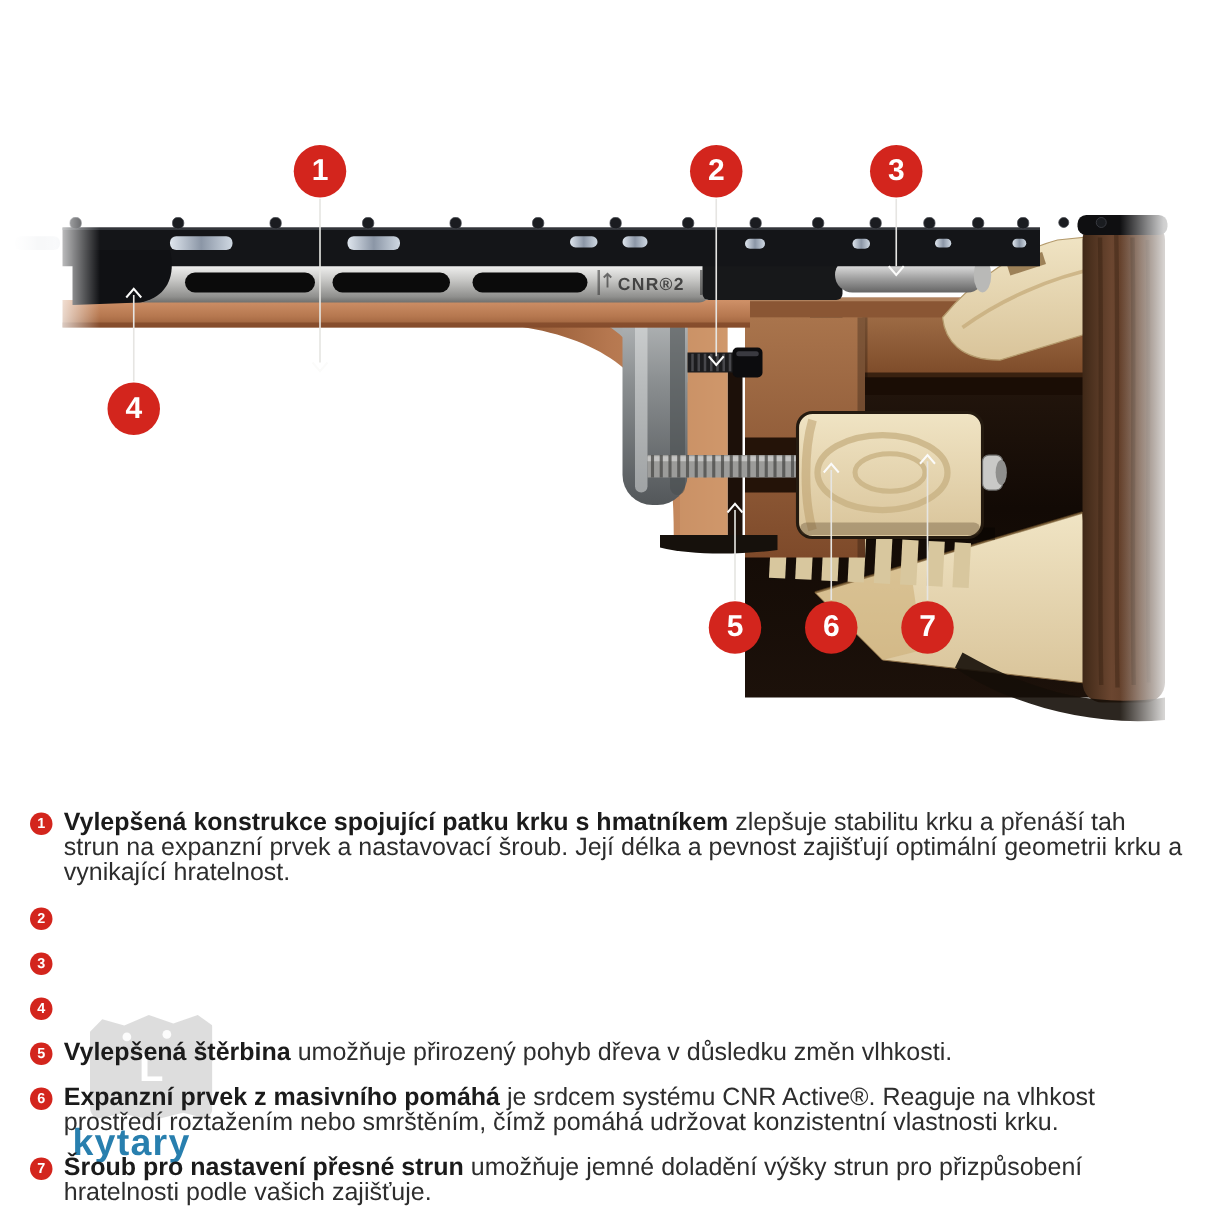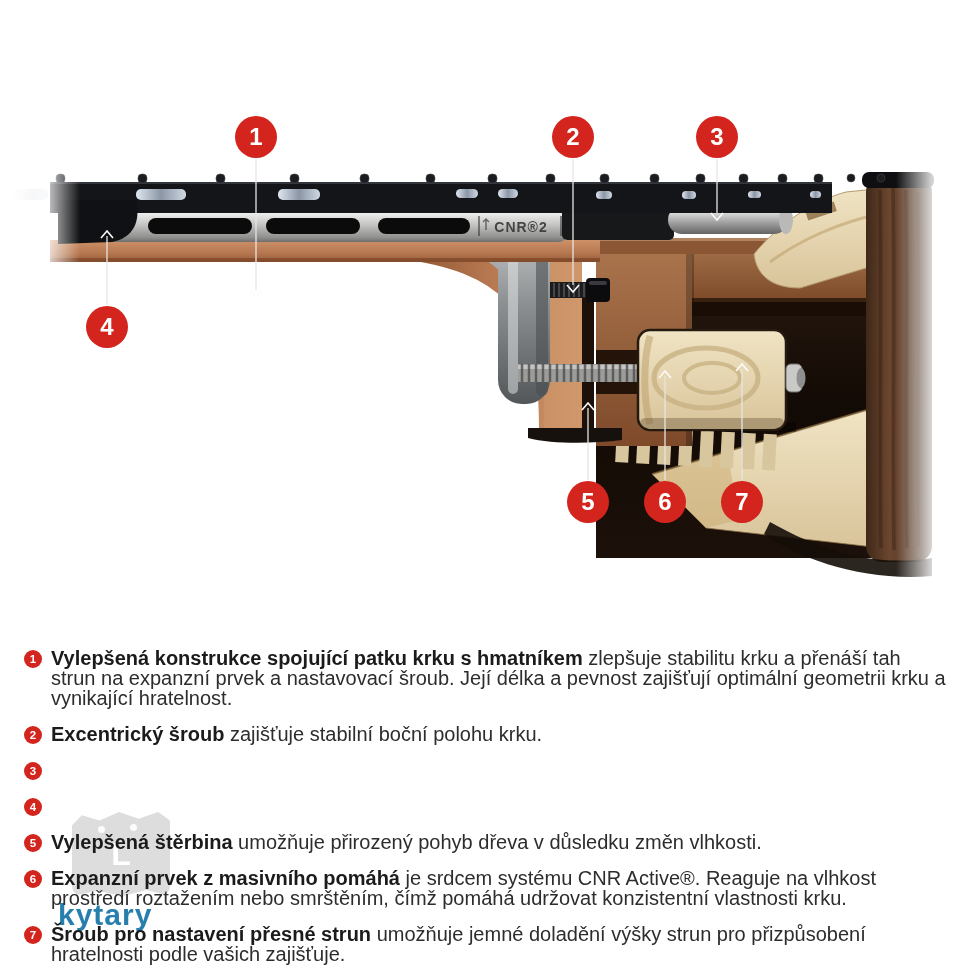--- a/index.html
+++ b/index.html
@@ -317,21 +317,20 @@
     <div class="wm-text">kytary</div>
   </div>
 
   <div class="legend">
     <div class="legend-item">
       <span class="num-sm">1</span>
       <p><b>Vylepšená konstrukce spojující patku krku s hmatníkem</b><span> zlepšuje stabilitu krku a přenáší tah strun na expanzní prvek a nastavovací šroub. Její délka a pevnost zajišťují optimální geometrii krku a vynikající hratelnost.</span></p>
     </div>
     <div class="legend-item">
       <span class="num-sm">2</span>
-      <p><b>Excentrický šroub</b><span> zajišťuje stabilní boční polohu krku.</span></p>
     </div>
     <div class="legend-item">
       <span class="num-sm">3</span>
     </div>
     <div class="legend-item">
       <span class="num-sm">4</span>
     </div>
     <div class="legend-item">
       <span class="num-sm">5</span>
       <p><b>Vylepšená štěrbina</b><span> umožňuje přirozený pohyb dřeva v důsledku změn vlhkosti.</span></p>

